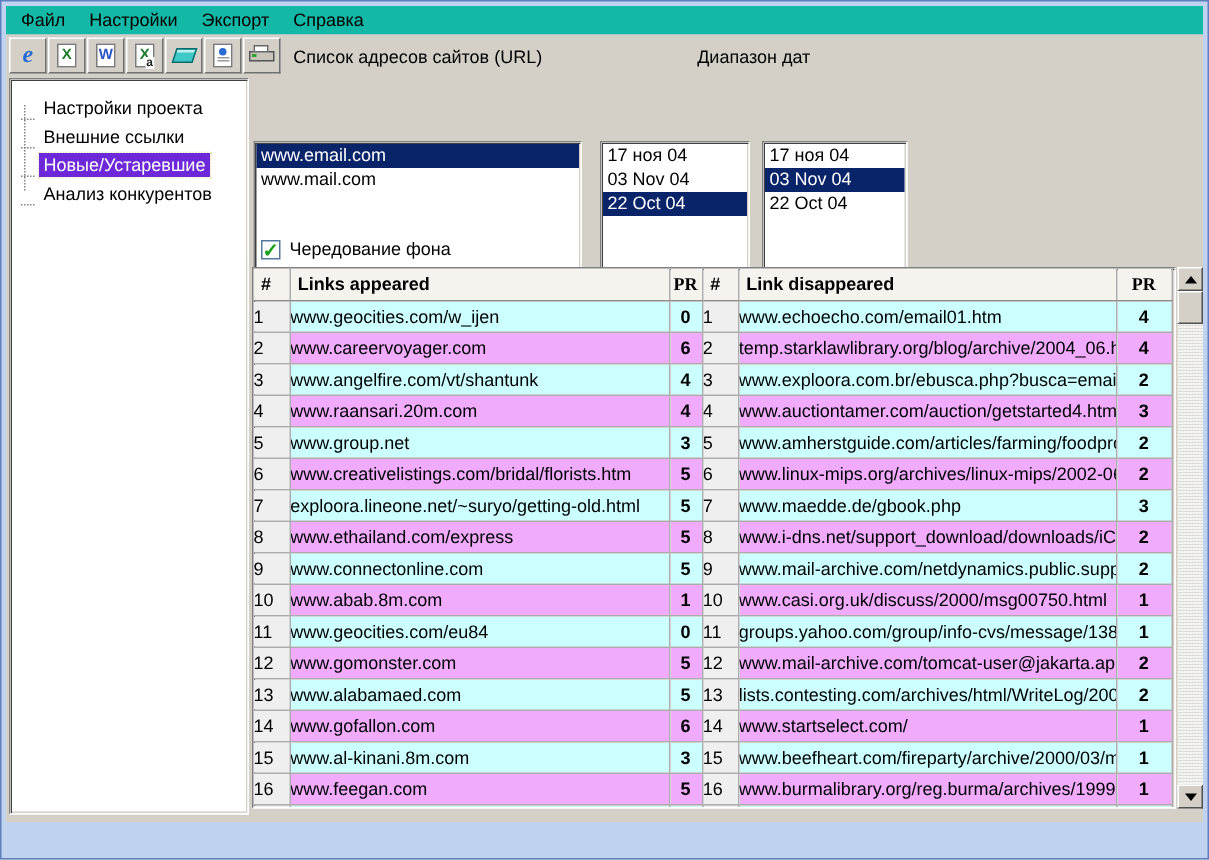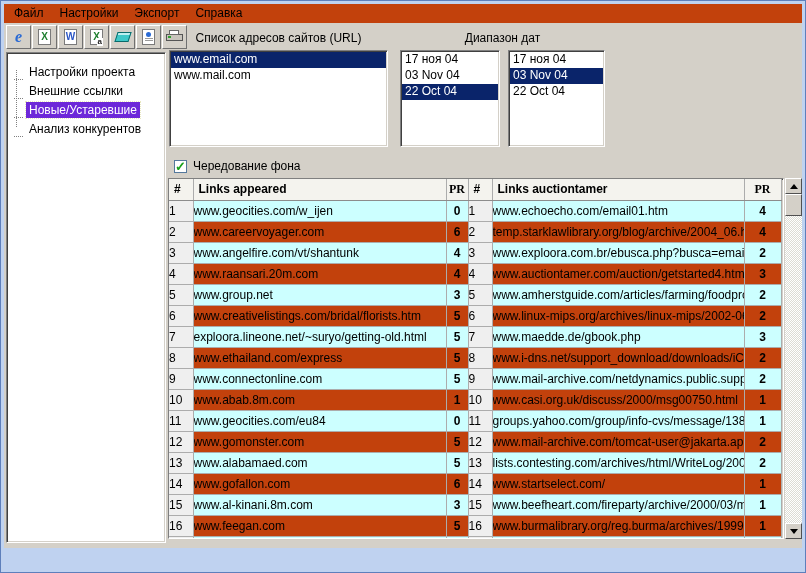--- a/index.html
+++ b/index.html
@@ -26,21 +26,21 @@
     border:1px solid; border-color:#FFFFFF #404040 #404040 #FFFFFF;
     display:flex; align-items:center; justify-content:center; flex:0 0 auto; position:relative;
   }
   .glyph-min { width:7px; height:2px; background:#000; margin-top:7px; }
   .glyph-max { width:8px; height:7px; border:1px solid #000; border-top-width:2px; }
   .glyph-x { position:relative; width:9px; height:9px; }
   .glyph-x::before,.glyph-x::after { content:""; position:absolute; left:0; top:4px; width:9px; height:2px; background:#000; }
   .glyph-x::before { transform:rotate(45deg); }
   .glyph-x::after  { transform:rotate(-45deg); }
   
-  .menubar { height:19px; background:#c2410c; display:flex; align-items:center; font-size:12px; padding-left:2px; }
+  .menubar { height:19px; background:#14b8a6; display:flex; align-items:center; font-size:12px; padding-left:2px; }
   .menu-item { padding:2px 8px 3px 8px; cursor:default; }
   
   .toolbar-strip { height:27px; background:#D4D0C8; position:relative; display:flex; align-items:center; padding-left:2px; }
   .tool-btn {
     width:25px; height:24px; margin-right:1px; background:#D4D0C8;
     border:1px solid; border-color:#FFFFFF #707070 #707070 #FFFFFF;
     display:flex; align-items:center; justify-content:center;
   }
   .doc { position:relative; width:13px; height:16px; background:#fff; border:1px solid #7A7A7A;
          display:flex; align-items:center; justify-content:center; font-weight:bold; }
@@ -66,21 +66,21 @@
   }
   
   .tree-panel { position:absolute; left:2px; top:2px; width:160px; height:491px; overflow:hidden; }
   .tree { position:relative; padding:8px 2px 0 7px; font-size:12px; }
   .tree::before { content:""; position:absolute; left:9px; top:17px; height:57px; border-left:1px dotted #808080; }
   .tree-item { display:flex; align-items:flex-end; height:19px; white-space:nowrap; }
   .tree-guide { width:9px; border-top:1px dotted #808080; margin-right:3px; flex:0 0 auto; }
   .tree-label { padding:1px 3px; }
   .tree-label.selected { background:#6d28d9; color:#fff; outline:1px dotted #E8E8C0; }
   
-  .listbox { position:absolute; font-size:12px; padding:1px 1px; overflow:hidden; }
+  .listbox { position:absolute; font-size:12px; padding:1px 1px; overflow:hidden;margin-top:44px; }
   .lb-url   { left:165px; top:0; width:219px; height:97px; }
   .lb-date1 { left:396px; top:0; width:100px; height:97px; }
   .lb-date2 { left:504px; top:0; width:97px;  height:97px; }
   .list-item { height:16px; line-height:15px; padding:0 3px; white-space:nowrap; overflow:hidden; }
   .list-item.selected { background:#0A246A; color:#fff; }
   
   .check-row { position:absolute; left:170px; top:109px; display:flex; align-items:center; font-size:12px; }
   .checkbox { width:13px; height:13px; background:#fff; border:1px solid #54789C; display:flex; align-items:center; justify-content:center; margin-right:6px; }
   .check-glyph { color:#18A018; font-size:13px; font-weight:bold; line-height:11px; }
   
@@ -90,21 +90,21 @@
     border-right:1px solid #ACACAC; border-bottom:1px solid #ACACAC;
     overflow:hidden; white-space:nowrap; padding:0;
   }
   table.links th { height:21px; background:#F4F3EE; font-weight:bold; text-align:left; padding-left:5px; border-bottom:1px solid #8C8C8C; }
   table.links th.pr-h { text-align:center; padding-left:0;font-family:Liberation Serif, serif; }
   table.links td { height:21px; }
   td.num { background:#EFEFEF; padding-left:5px; }
   td.link { padding-left:6px; }
   td.pr { text-align:center; font-weight:bold; }
   tr.cyan  td.link, tr.cyan  td.pr { background:#CCFFFF; }
-  tr.cream td.link, tr.cream td.pr { background:#c2410c; }
+  tr.cream td.link, tr.cream td.pr { background:#f0abfc; }
   tr.partial td { height:5px; border-bottom:none; }
   
   .scrollbar { position:absolute; left:781px; top:128px; width:17px; height:361px;
     background:repeating-conic-gradient(#FFFFFF 0% 25%, #DCDCD4 0% 50%) 0 0/2px 2px; }
   .sb-btn { position:absolute; left:0; width:17px; height:16px; background:#D4D0C8;
     border:1px solid; border-color:#FFFFFF #505050 #505050 #FFFFFF;
     display:flex; align-items:center; justify-content:center; }
   .sb-up { top:0; } .sb-down { bottom:0; }
   .sb-thumb { position:absolute; left:0; top:16px; width:17px; height:22px; background:#D4D0C8;
     border:1px solid; border-color:#FFFFFF #505050 #505050 #FFFFFF; }
@@ -218,21 +218,21 @@
           <col style="width:24px">
             <col style="width:252px">
             <col style="width:37px">
         </colgroup>
         <thead>
           <tr>
             <th>#</th>
             <th>Links appeared</th>
             <th class="pr-h">PR</th>
             <th>#</th>
-            <th>Links auctiontamer</th>
+            <th>Link disappeared</th>
             <th class="pr-h">PR</th>
           </tr>
         </thead>
         <tbody>
             <tr class="cyan">
               <td class="num">1</td>
               <td class="link">www.geocities.com/w_ijen</td>
               <td class="pr">0</td>
               <td class="num">1</td>
               <td class="link">www.echoecho.com/email01.htm</td>

